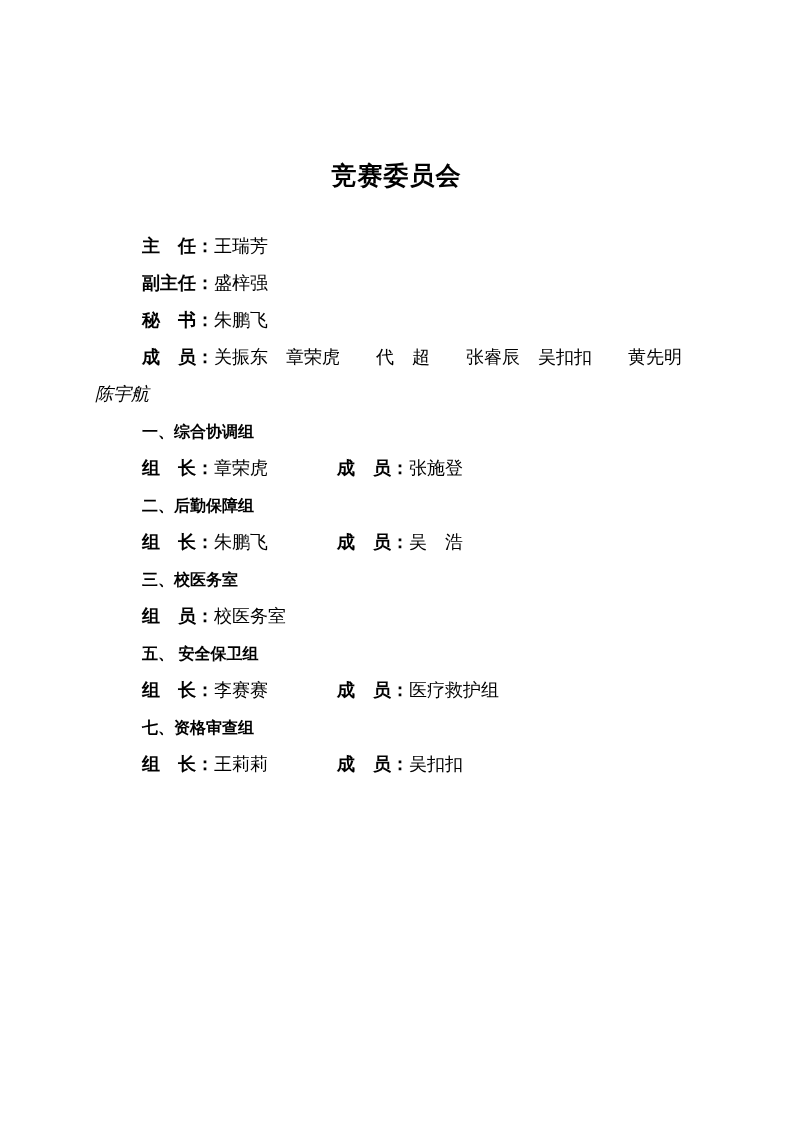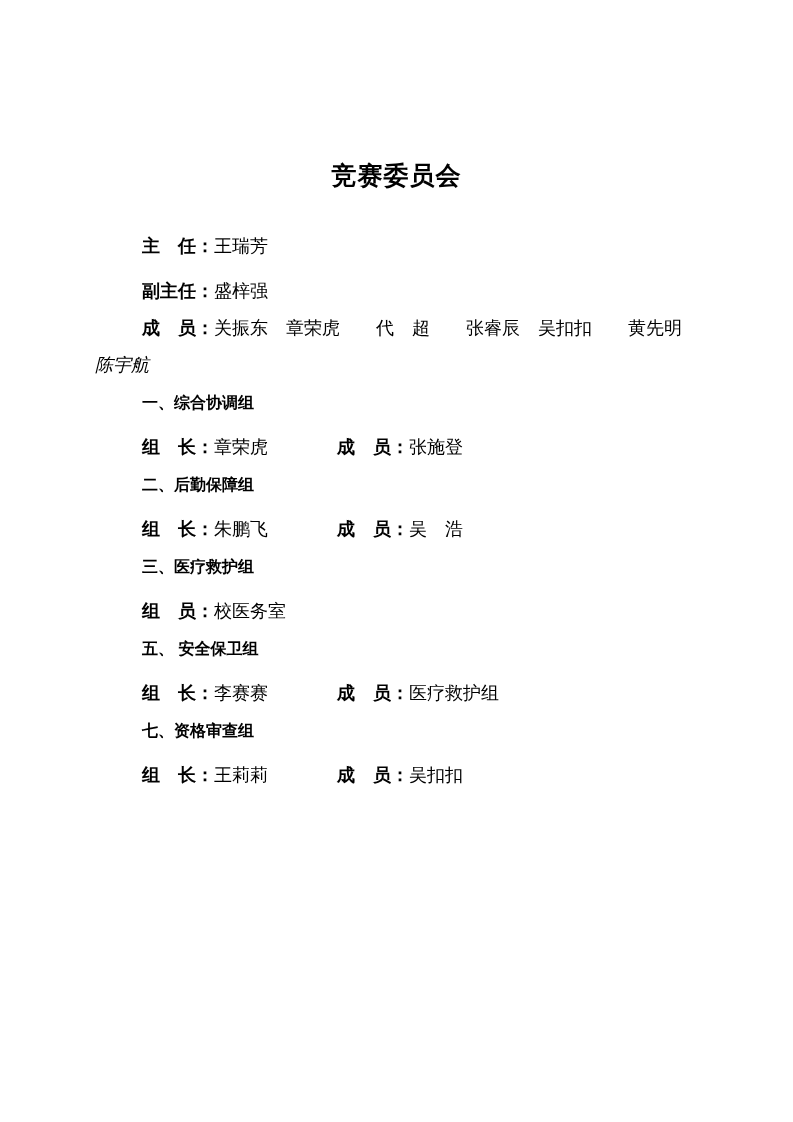--- a/index.html
+++ b/index.html
@@ -38,21 +38,20 @@
     padding-right: 70px;
   }
   .line {
     font-size: 18px;
     line-height: 37px;
     white-space: pre;
     margin: 0;
   }
   .indent {
     padding-left: 47px;
-    margin-top: 8px;
   }
   .lbl {
     font-family: "Liberation Sans", "DejaVu Sans", sans-serif;
     font-weight: bold;
     font-size: 18px;
   }
   .val {
     font-family: "Liberation Serif", "DejaVu Serif", serif;
     font-size: 18px;
   }
@@ -82,32 +81,33 @@
 <div class="page">
 
   <h1 class="doc-title">竞赛委员会</h1>
 
   <div class="body-block">
 
     <div class="line indent"><span class="lbl">主　任：</span><span class="val">王瑞芳</span></div>
 
     <div class="line indent"><span class="lbl">副主任：</span><span class="val">盛梓强</span></div>
 
+    <div class="line indent"><span class="lbl">秘　书：</span><span class="val">朱鹏飞</span></div>
 
     <div class="line members-line"><span class="lbl">成　员：</span><span class="val">关振东　章荣虎　　代　超　　张睿辰　吴扣扣　　黄先明</span></div>
 
     <div class="line wrap-line"><span class="val">陈宇航</span></div>
 
     <div class="group-head">一、综合协调组</div>
     <div class="line indent"><span class="col2"><span class="lbl">组　长：</span><span class="val">章荣虎</span></span><span><span class="lbl">成　员：</span><span class="val">张施登</span></span></div>
 
     <div class="group-head">二、后勤保障组</div>
     <div class="line indent"><span class="col2"><span class="lbl">组　长：</span><span class="val">朱鹏飞</span></span><span><span class="lbl">成　员：</span><span class="val">吴　浩</span></span></div>
 
-    <div class="group-head">三、医疗救护组</div>
+    <div class="group-head">三、校医务室</div>
     <div class="line indent"><span class="col2"><span class="lbl">组　员：</span><span class="val">校医务室</span></span></div>
 
     <div class="group-head">五、 安全保卫组</div>
 
     <div class="line indent"><span class="col2"><span class="lbl">组　长：</span><span class="val">李赛赛</span></span><span><span class="lbl">成　员：</span><span class="val">医疗救护组</span></span></div>
 
     <div class="group-head">七、资格审查组</div>
     <div class="line indent"><span class="col2"><span class="lbl">组　长：</span><span class="val">王莉莉</span></span><span><span class="lbl">成　员：</span><span class="val">吴扣扣</span></span></div>
 
   </div>

